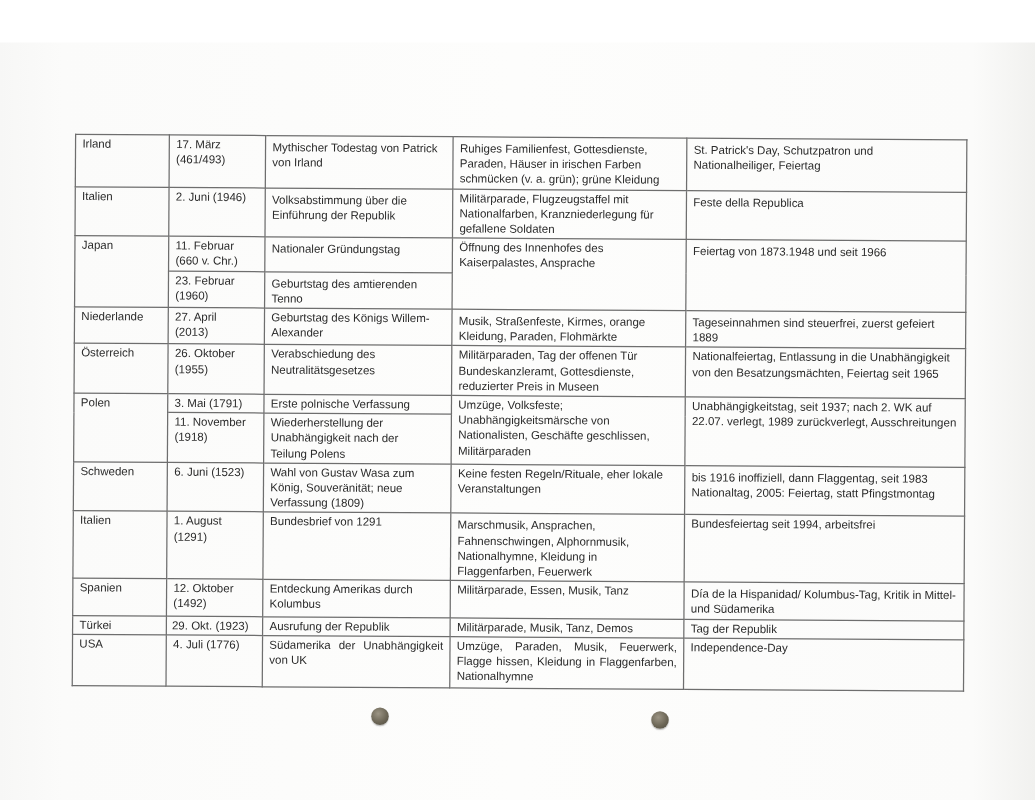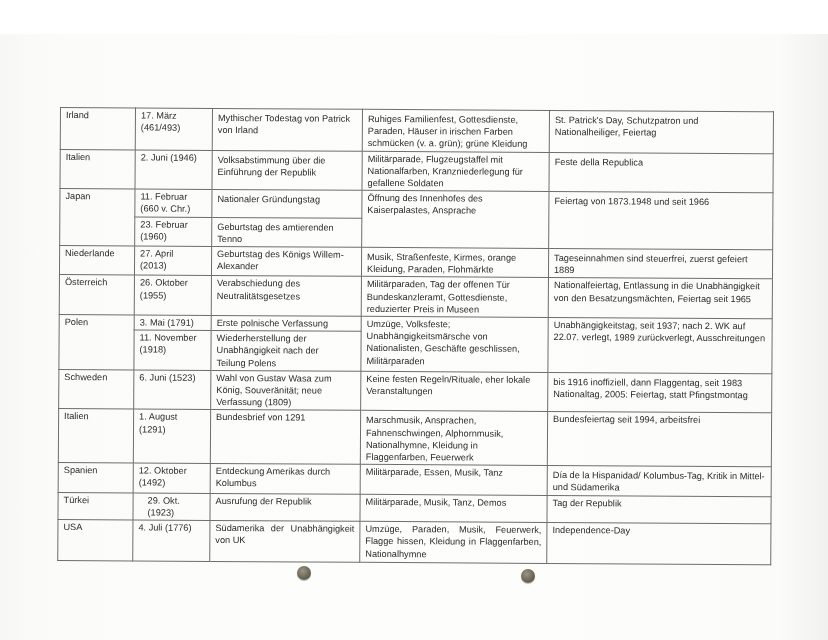--- a/index.html
+++ b/index.html
@@ -137,21 +137,21 @@
     <tr style="height:27px">
       <td>Spanien</td>
       <td style="padding-right:0">12. Oktober (1492)</td>
       <td style="padding-right:10px">Entdeckung Amerikas durch Kolumbus</td>
       <td>Militärparade, Essen, Musik, Tanz</td>
       <td style="padding-top:3px">Día de la Hispanidad/ Kolumbus-Tag, Kritik in Mittel- und Südamerika</td>
     </tr>
 
     <tr style="height:11px">
       <td>Türkei</td>
-      <td style="padding-right:2px;padding-left:14px">29. Okt. (1923)</td>
+      <td style="padding-right:2px;padding-left:4px">29. Okt. (1923)</td>
       <td>Ausrufung der Republik</td>
       <td>Militärparade, Musik, Tanz, Demos</td>
       <td>Tag der Republik</td>
     </tr>
 
     <tr style="height:41px">
       <td>USA</td>
       <td>4. Juli (1776)</td>
       <td class="justify">Südamerika der Unabhängigkeit von UK</td>
       <td class="justify">Umzüge, Paraden, Musik, Feuerwerk, Flagge hissen, Kleidung in Flaggenfarben, Nationalhymne</td>

